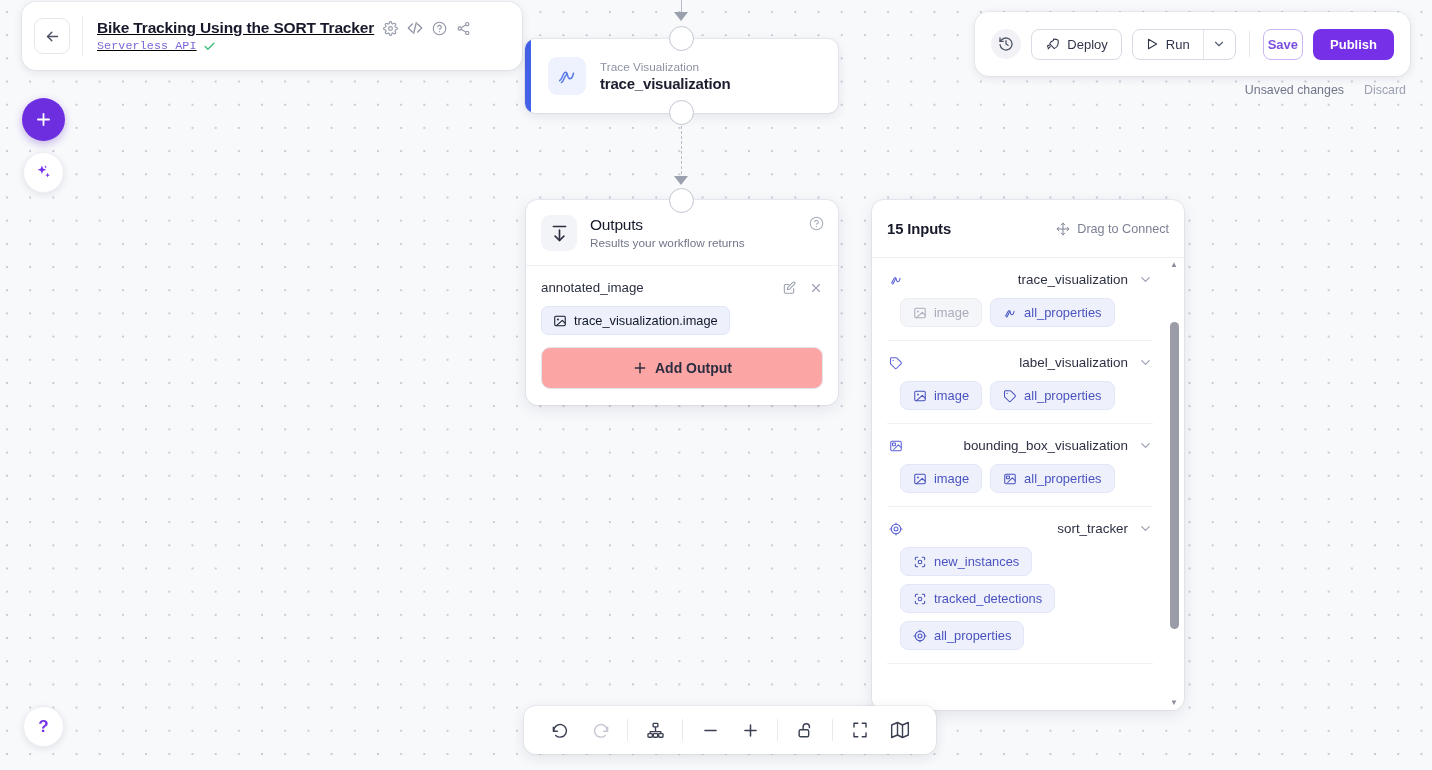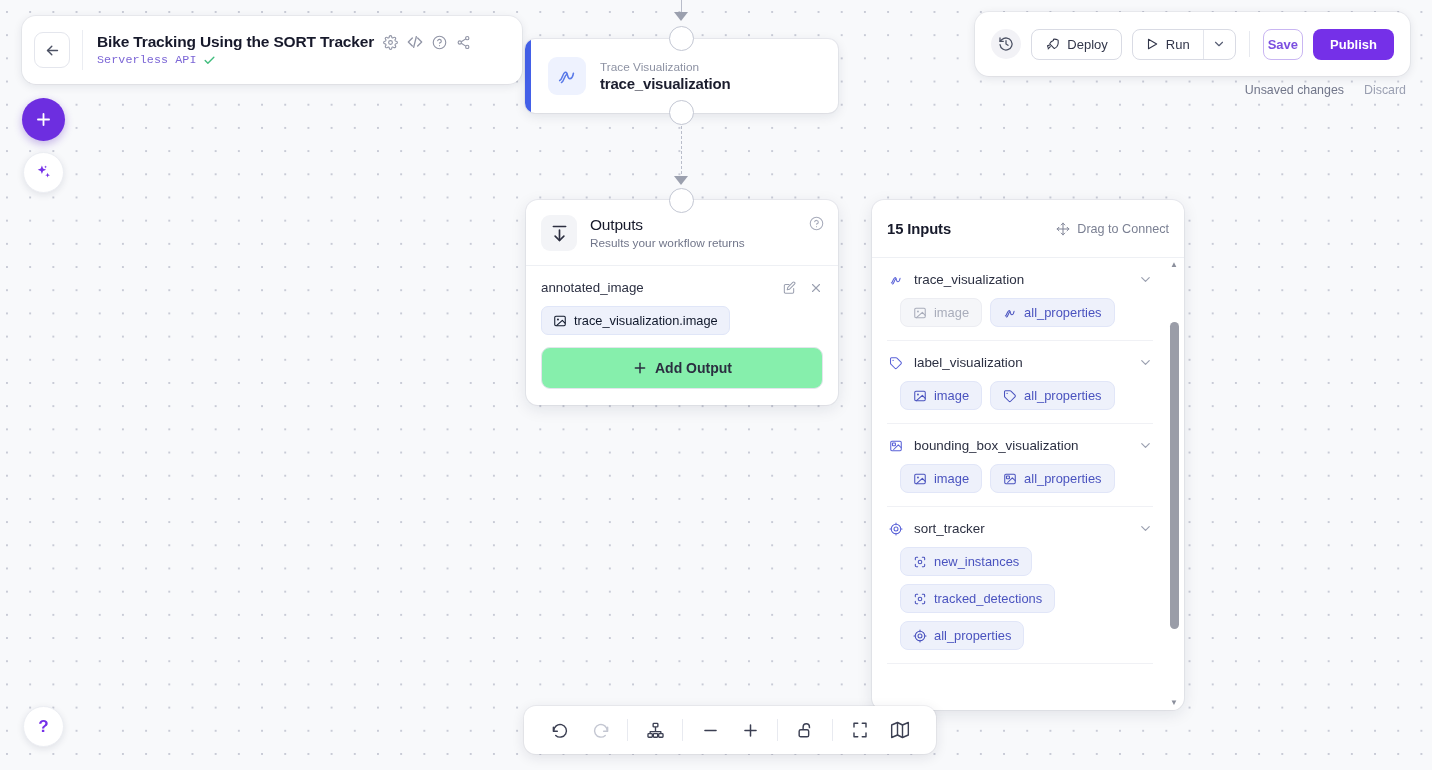--- a/index.html
+++ b/index.html
@@ -14,28 +14,29 @@
     width: 1432px; height: 770px;
     background-color: #f8f9fb;
     background-image:
       radial-gradient(circle at 1px 1px, #c8cbd6 1.1px, transparent 1.2px);
     background-size: 23.2px 23.2px;
     background-position: 6px 11px;
   }
 
   
   .hdr-card {
-    position: absolute; left: 22px; top: 16px;
+    position: absolute; left: 22px; top: 2px;
     width: 500px; height: 68px;
     background: #fff;
     border-radius: 14px;
     box-shadow: 0 2px 10px rgba(23,28,56,.10), 0 0 0 1px rgba(20,24,50,.045);
     display: flex; align-items: center;
     padding: 0 14px 0 12px;
     z-index: 30;
+    text-decoration: underline;
   }
   .back-btn {
     width: 36px; height: 36px; min-width: 36px;
     border: 1px solid #e4e6ed; border-radius: 9px;
     background: #fff; display: flex; align-items: center; justify-content: center;
     color: #4b5163; cursor: pointer;
   }
   .hdr-sep { width: 1px; height: 40px; background: #ebedf2; margin: 0 14px 0 12px; }
   .hdr-texts { display: flex; flex-direction: column; gap: 2px; min-width: 0; }
   .hdr-title-row { display: flex; align-items: center; gap: 9px; }
@@ -183,33 +184,33 @@
   .out-row-actions { display: flex; align-items: center; gap: 13px; color: #9ba0b0; }
   .out-row-actions span { display: inline-flex; cursor: pointer; }
   .chip-img {
     display: inline-flex; align-items: center; gap: 7px;
     background: #eef1fb; border: 1px solid #e0e6f8; border-radius: 7px;
     padding: 6px 11px; margin-top: 11px;
     font-size: 12.8px; color: #0f172a; cursor: pointer;
   }
   .add-output {
     margin-top: 12px; width: 100%; height: 42px;
-    border: 1px solid #e3e5ec; border-radius: 9px; background: #86efac;
+    border: 1px solid #e3e5ec; border-radius: 9px; background: #fca5a5;
     display: flex; align-items: center; justify-content: center; gap: 7px;
     font-size: 14px; font-weight: 600; color: #2b2e40; cursor: pointer;
     font-family: inherit;
   }
 
   
   .inputs-card {
     position: absolute; left: 872px; top: 200px;
     width: 312px; height: 510px;
     background: #fff; border-radius: 12px;
     box-shadow: 0 4px 16px rgba(23,28,56,.10), 0 0 0 1px rgba(20,24,50,.05);
-    z-index: 10; display: flex; flex-direction: column; overflow: hidden;
+    z-index: 10; display: flex; flex-direction: column; overflow: hidden; text-align: right;
   }
   .inputs-head {
     height: 58px; display: flex; align-items: center; justify-content: space-between;
     padding: 0 15px; border-bottom: 1px solid #eef0f4; flex: 0 0 58px;
   }
   .inputs-count { font-size: 14.8px; font-weight: 700; color: #171a2b; letter-spacing: -.1px; }
   .drag-connect { display: flex; align-items: center; gap: 7px; font-size: 12.6px; color: #7b8093; cursor: pointer; }
   .inputs-scroll { flex: 1; overflow: hidden; position: relative; padding-right: 16px; }
   .inputs-list { padding: 0 15px 4px; }
   .in-group { padding: 14px 0 13px; border-bottom: 1px solid #f0f1f5; }

